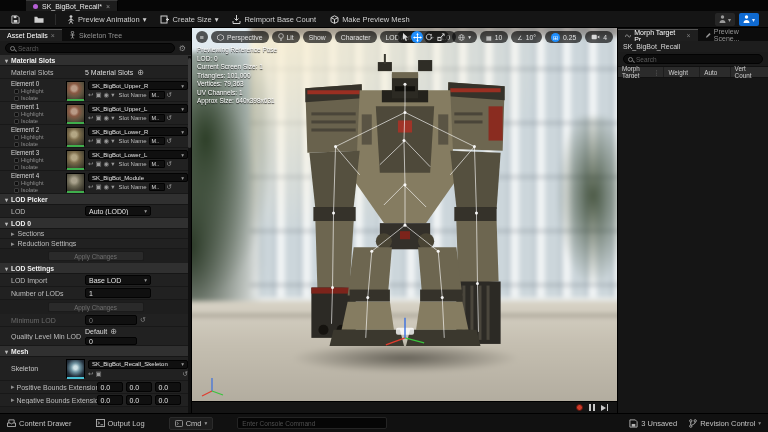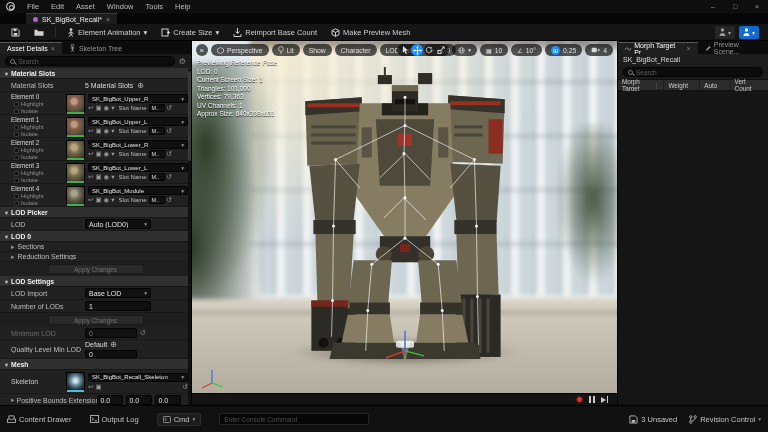--- a/index.html
+++ b/index.html
@@ -124,47 +124,33 @@
   .pb-step i.bar { width:1.5px; height:7px; background:#c9c9c9; }
 
   
   .right-panel { width:150px; flex:0 0 150px; background:#181818; display:flex; flex-direction:column; font-size:7px; }
   .rp-title { height:11px; display:flex; align-items:center; padding:0 5px; color:#d8d8d8; font-size:7px; background:#1d1d1d; }
   .rp-cols { height:12px; background:#2b2b2b; border-top:1px solid #101010; border-bottom:1px solid #101010; display:flex; align-items:center; color:#cfcfcf; font-size:6.3px; }
   .rp-col { padding:0 4px; border-right:1px solid #1d1d1d; display:flex; align-items:center; gap:2px; height:100%; }
   .rp-body { flex:1; background:#151515; }
 
   
-  .statusbar { height:27px; background:#111; border-top:1px solid #000; display:flex; align-items:center; gap:18px; padding:0 7px; font-size:7.5px; color:#c3c3c3; flex:0 0 auto; }
+  .statusbar { height:19px; background:#111; border-top:1px solid #000; display:flex; align-items:center; gap:24px; padding:0 7px; font-size:7.5px; color:#c3c3c3; flex:0 0 auto; }
   .sb-item { display:flex; align-items:center; gap:3px; }
   .cmd-pill { display:flex; align-items:center; gap:3px; background:#1d1d1d; border:1px solid #2b2b2b; border-radius:2px; height:13px; padding:0 5px; }
   .console { width:150px; height:12px; background:#060606; border:1px solid #242424; border-radius:2px; color:#bbb; font-size:6.5px; font-family:inherit; padding:0 4px; outline:0; }
   .console::placeholder { color:#4f4f4f; }
   .sb-right { margin-left:auto; display:flex; gap:12px; }
   svg.icn { display:block; }
 </style>
 </head>
 <body>
 
 <div class="app">
 
-  <div class="titlebar">
-    <span class="ue-logo"></span>
-    <span class="menu-item">File</span>
-    <span class="menu-item">Edit</span>
-    <span class="menu-item">Asset</span>
-    <span class="menu-item">Window</span>
-    <span class="menu-item">Tools</span>
-    <span class="menu-item">Help</span>
-    <span class="win-controls">
-      <span class="win-btn">–</span>
-      <span class="win-btn">□</span>
-      <span class="win-btn">×</span>
-    </span>
-  </div>
 
   <div class="tabbar">
     <div class="asset-tab">
       <span class="asset-dot"></span>
       <span>SK_BigBot_Recall*</span>
       <span class="tclose">×</span>
     </div>
   </div>
 
   <div class="toolbar">
@@ -179,21 +165,21 @@
       <svg class="icn" width="10" height="9" viewBox="0 0 11 9">
           <path d="M.5 1.5h3l1 1.5h6v5h-10z" fill="#cfcfcf"></path>
         </svg>
     </span>
     <span class="tb-sep"></span>
     <span class="tb-btn">
       <svg class="icn" width="8" height="9" viewBox="0 0 8 9">
           <circle cx="4" cy="1.6" r="1.4" fill="#cfcfcf"></circle>
           <path d="M4 3v3M4 4L1.5 5.5M4 4l2.5 1.5M4 6L2.3 8.6M4 6l1.7 2.6" stroke="#cfcfcf" fill="none"></path>
         </svg>
-      <span>Element Animation</span>
+      <span>Preview Animation</span>
       <span class="car">▾</span>
     </span>
     <span class="tb-btn">
       <svg class="icn" width="9" height="9" viewBox="0 0 9 9">
           <rect x="1" y="1" width="6" height="7" fill="none" stroke="#cfcfcf"></rect>
           <path d="M6 4.5h3M7.5 3v3" stroke="#cfcfcf"></path>
         </svg>
       <span>Create Size</span>
       <span class="car">▾</span>
     </span>

